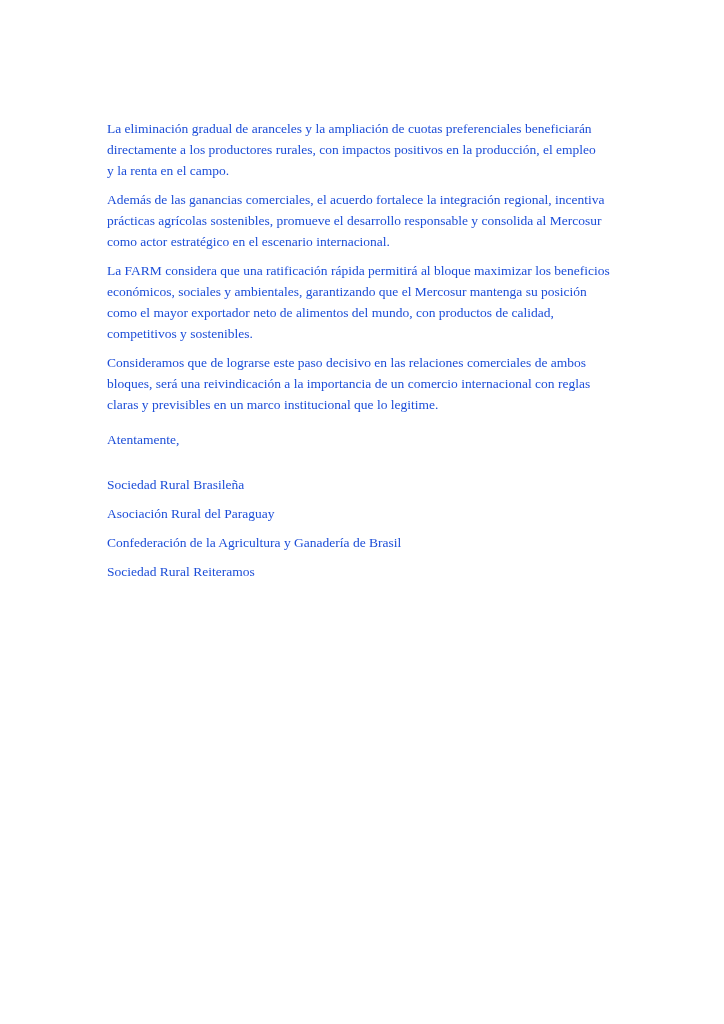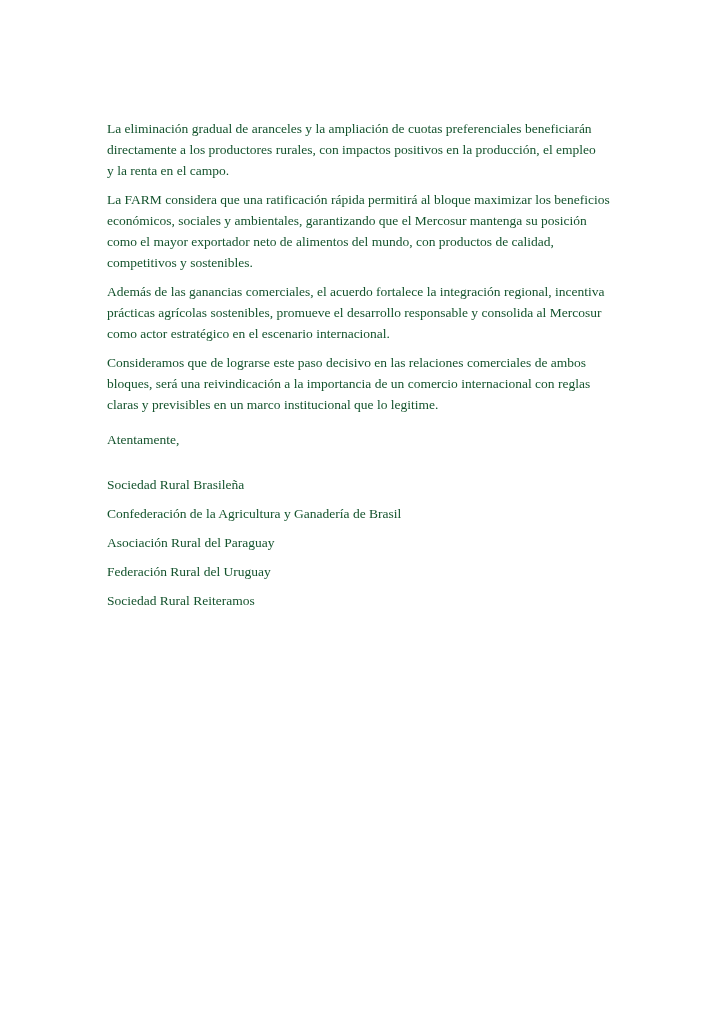--- a/index.html
+++ b/index.html
@@ -10,21 +10,21 @@
   .page {
     position: relative;
     width: 724px;
     height: 1024px;
     background: #ffffff;
     box-sizing: border-box;
     padding: 118px 90px 0 107px;
     font-family: "Liberation Serif", "DejaVu Serif", serif;
     font-size: 13.5px;
     line-height: 21px;
-    color: #14532d;
+    color: #1d4ed8;
     overflow: hidden;
   }
   .para {
     white-space: pre-line;
     margin: 0 0 8px 0;
     max-width: 540px;
   }
   .gap-before {
   }
   .closing {
@@ -43,37 +43,36 @@
 </style>
 </head>
 <body>
 
 <div class="page">
 
   <p class="para">La eliminación gradual de aranceles y la ampliación de cuotas preferenciales beneficiarán
 directamente a los productores rurales, con impactos positivos en la producción, el empleo
 y la renta en el campo.</p>
 
+  <p class="para">Además de las ganancias comerciales, el acuerdo fortalece la integración regional, incentiva
+prácticas agrícolas sostenibles, promueve el desarrollo responsable y consolida al Mercosur
+como actor estratégico en el escenario internacional.</p>
+
   <p class="para">La FARM considera que una ratificación rápida permitirá al bloque maximizar los beneficios
 económicos, sociales y ambientales, garantizando que el Mercosur mantenga su posición
 como el mayor exportador neto de alimentos del mundo, con productos de calidad,
 competitivos y sostenibles.</p>
-
-  <p class="para">Además de las ganancias comerciales, el acuerdo fortalece la integración regional, incentiva
-prácticas agrícolas sostenibles, promueve el desarrollo responsable y consolida al Mercosur
-como actor estratégico en el escenario internacional.</p>
 
   <p class="para gap-before">Consideramos que de lograrse este paso decisivo en las relaciones comerciales de ambos
 bloques, será una reivindicación a la importancia de un comercio internacional con reglas
 claras y previsibles en un marco institucional que lo legitime.</p>
 
 
   <p class="closing gap-before">Atentamente,</p>
 
   <div class="sig-block">
     <p class="sig">Sociedad Rural Brasileña</p>
+    <p class="sig">Asociación Rural del Paraguay</p>
     <p class="sig">Confederación de la Agricultura y Ganadería de Brasil</p>
-    <p class="sig">Asociación Rural del Paraguay</p>
-    <p class="sig">Federación Rural del Uruguay</p>
     <p class="sig">Sociedad Rural Reiteramos</p>
   </div>
 
 </div>
 
 </body></html>

